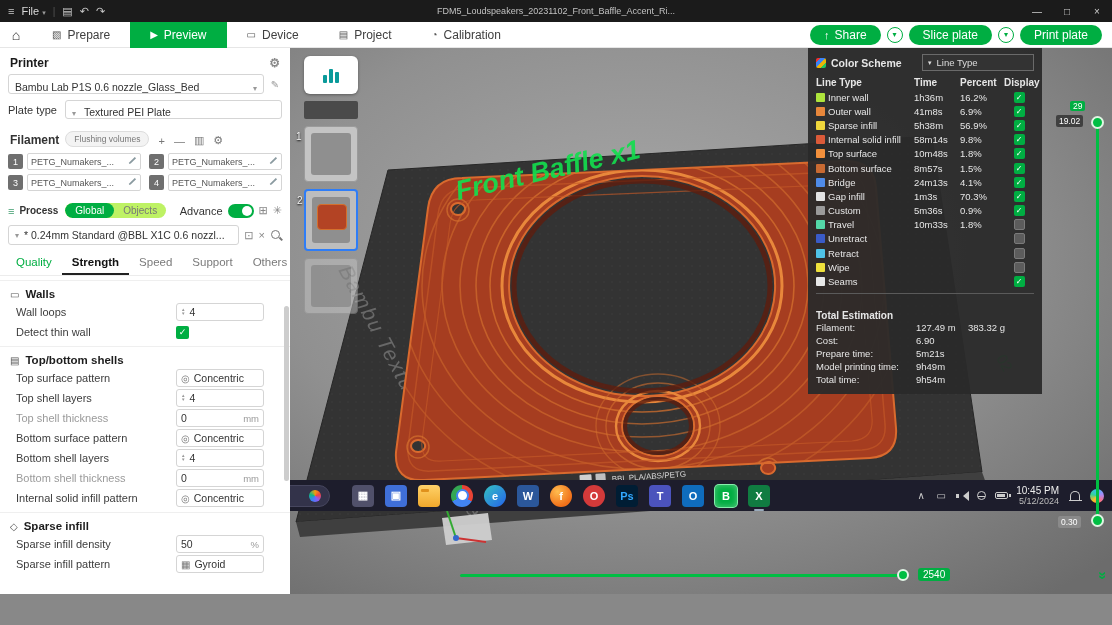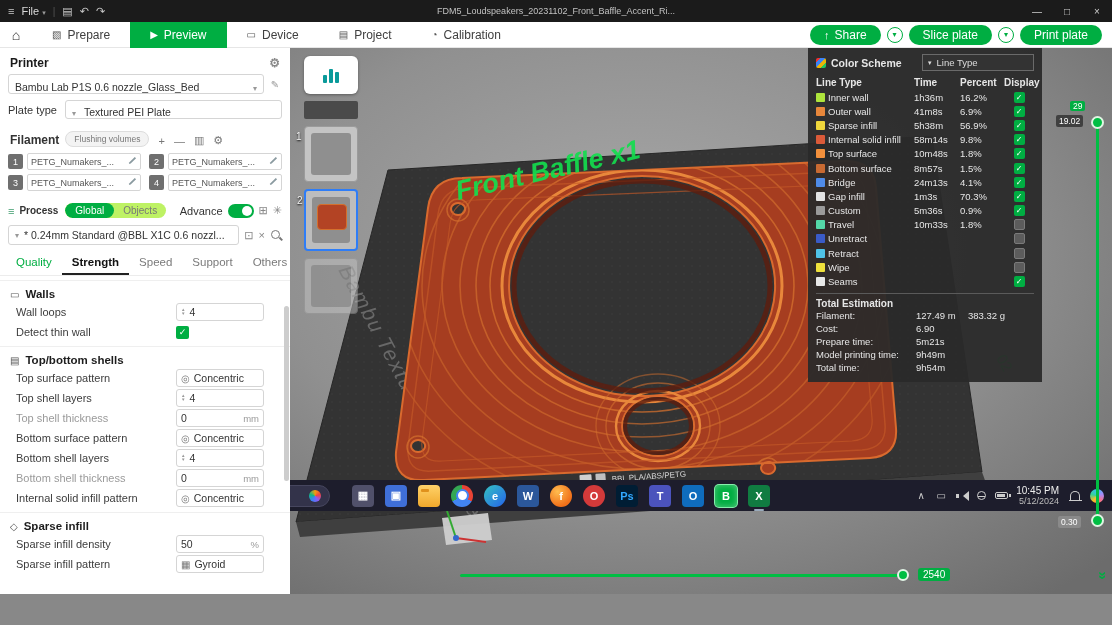--- a/index.html
+++ b/index.html
@@ -106,21 +106,21 @@
 .palette{width:10px;height:10px;border-radius:2px;background:linear-gradient(135deg,#e33 0 25%,#3b82f6 25% 50%,#eab308 50% 75%,#22c55e 75% 100%);flex:none;}
 .lg-select{margin-left:auto;width:112px;height:17px;border:1px solid #6a6a6a;background:#333;display:flex;align-items:center;gap:5px;padding:0 5px;font-size:9.5px;color:#ddd;}
 .lg-cols{display:grid;grid-template-columns:98px 46px 44px 1fr;font-weight:bold;font-size:10px;padding:2px 0;}
 .lg-cols .ctr{text-align:center;}
 .lg-row{display:grid;grid-template-columns:12px 86px 46px 44px 1fr;align-items:center;height:14.2px;}
 .sw{width:9px;height:9px;border-radius:1px;}
 .lg-name,.lg-time,.lg-pct{font-size:9.5px;white-space:nowrap;}
 .lg-chk{width:11px;height:11px;border-radius:2px;justify-self:center;display:flex;align-items:center;justify-content:center;font-size:8px;}
 .lg-chk.on{background:#00AE42;color:#fff;}
 .lg-chk.off{background:#5c5c5c;border:1px solid #7a7a7a;}
-.lg-total-head{font-weight:bold;border-top:1px solid #5a5a5a;margin-top:4px;padding-top:4px;font-size:10px;}
+.lg-total-head{font-weight:bold;border-top:1px solid #5a5a5a;margin-top:4px;padding-top:16px;font-size:10px;}
 .lg-trow{display:grid;grid-template-columns:100px 52px 1fr;height:13px;align-items:center;font-size:9.5px;}
 
 
 .move-slider{position:absolute;left:170px;top:519px;width:500px;height:16px;z-index:5;}
 .ms-track{position:absolute;left:0;top:7px;width:445px;height:3px;background:#00BE43;border-radius:2px;}
 .ms-handle{position:absolute;left:437px;top:2px;width:12px;height:12px;border-radius:50%;background:#00BE43;border:2px solid #e4f7e8;}
 .ms-badge{position:absolute;left:458px;top:1px;background:#00AE42;color:#fff;font-size:10px;padding:1px 5px;border-radius:3px;}
 .layer-slider{position:absolute;left:800px;top:70px;height:420px;width:16px;z-index:5;}
 .ls-track{position:absolute;left:6px;top:0;width:3px;height:405px;background:#00BE43;}
 .ls-handle{position:absolute;left:1px;width:13px;height:13px;border-radius:50%;background:#00BE43;border:2px solid #dff5e3;}

